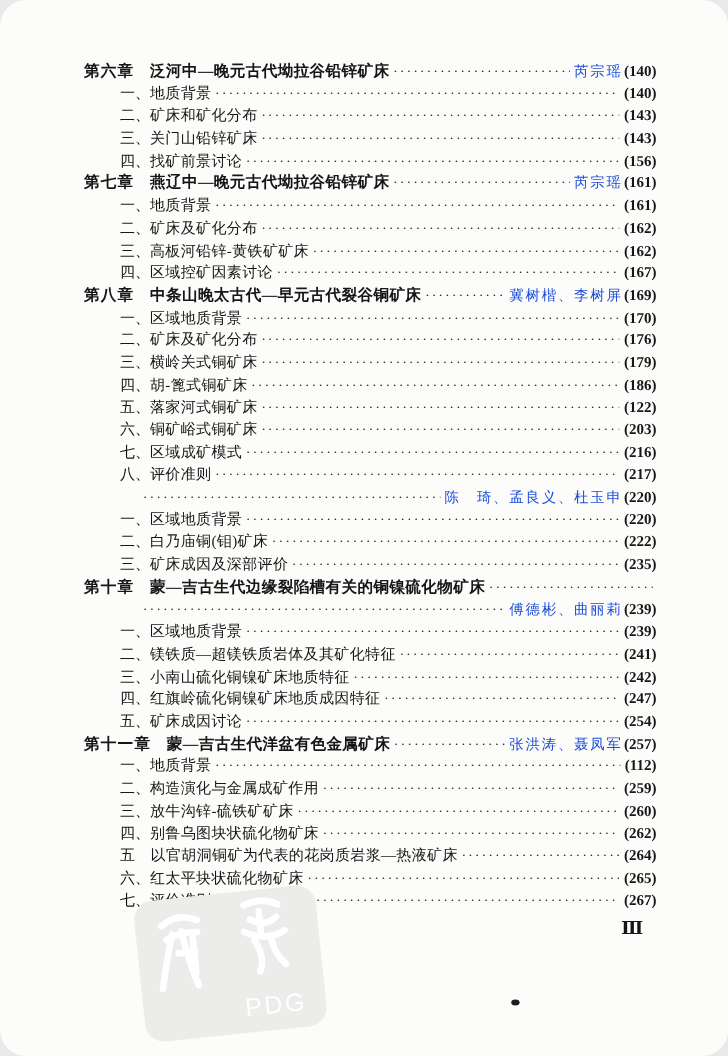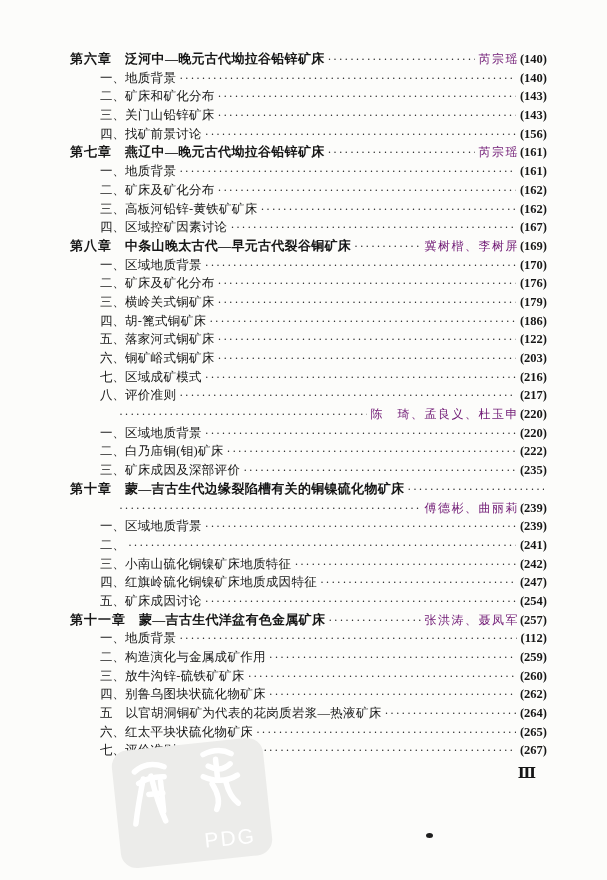--- a/index.html
+++ b/index.html
@@ -1,39 +1,40 @@
 <!DOCTYPE html>
 <html><head>
 <meta charset="utf-8">
 <style>
   html,body{margin:0;padding:0;background:#e9e9e9;}
   .page{
     position:relative;width:607px;height:880px;margin:0 auto;
     background:#fcfcfa;overflow:hidden;
     font-family:"Liberation Serif","DejaVu Serif",serif;
     color:#161616;
+    border-radius:22px;
   }
   .toc{position:absolute;left:70px;top:50px;width:477px;}
   .row{
     display:flex;align-items:baseline;white-space:nowrap;
     height:18.7px;line-height:18.7px;font-size:12.5px;
   }
   .row.chapter{font-weight:bold;font-size:13px;}
   .row.sub{padding-left:30px;}
   .row.cont{padding-left:46px;}
   .chapter .label{margin-right:13px;letter-spacing:1px;flex:0 0 auto;}
   .sub .label{flex:0 0 auto;}
   .label.short{margin-right:13px;}
   .title{flex:0 0 auto;letter-spacing:0.3px;}
   .leader{flex:1 1 auto;overflow:hidden;white-space:nowrap;margin:0 3px;color:#2b2b2b;font-weight:normal;}
   .leader::after{
     content:"····································································································································································································································";
     font-size:12px;letter-spacing:1.6px;
   }
-  .authors{flex:0 0 auto;font-weight:normal;font-size:12px;letter-spacing:1.5px;color:#701a75;}
+  .authors{flex:0 0 auto;font-weight:normal;font-size:12px;letter-spacing:1.5px;color:#1d4ed8;}
   .pg{flex:0 0 auto;font-weight:bold;font-size:12.5px;margin-left:1px;}
   .pagenum{position:absolute;top:764px;right:70px;font-size:15px;font-weight:bold;letter-spacing:1px;}
   .speck{position:absolute;left:426px;top:833px;width:7px;height:5px;background:#1d1d1d;border-radius:50%;}
   .watermark{
     position:absolute;left:116px;top:744px;width:152px;height:118px;
     background:#ececE8;background:#ececea;border-radius:16px;
     transform:rotate(-6deg);
   }
   .wm-text{
     position:absolute;right:16px;bottom:8px;color:#ffffff;
@@ -198,20 +199,21 @@
         <span class="pg">(239)</span>
       </div>
       <div class="row sub">
         <span class="label">一、</span>
         <span class="title">区域地质背景</span>
         <span class="leader"></span>
         <span class="pg">(239)</span>
       </div>
       <div class="row sub">
         <span class="label">二、</span>
+        <span class="title">镁铁质—超镁铁质岩体及其矿化特征</span>
         <span class="leader"></span>
         <span class="pg">(241)</span>
       </div>
       <div class="row sub">
         <span class="label">三、</span>
         <span class="title">小南山硫化铜镍矿床地质特征</span>
         <span class="leader"></span>
         <span class="pg">(242)</span>
       </div>
       <div class="row sub">

